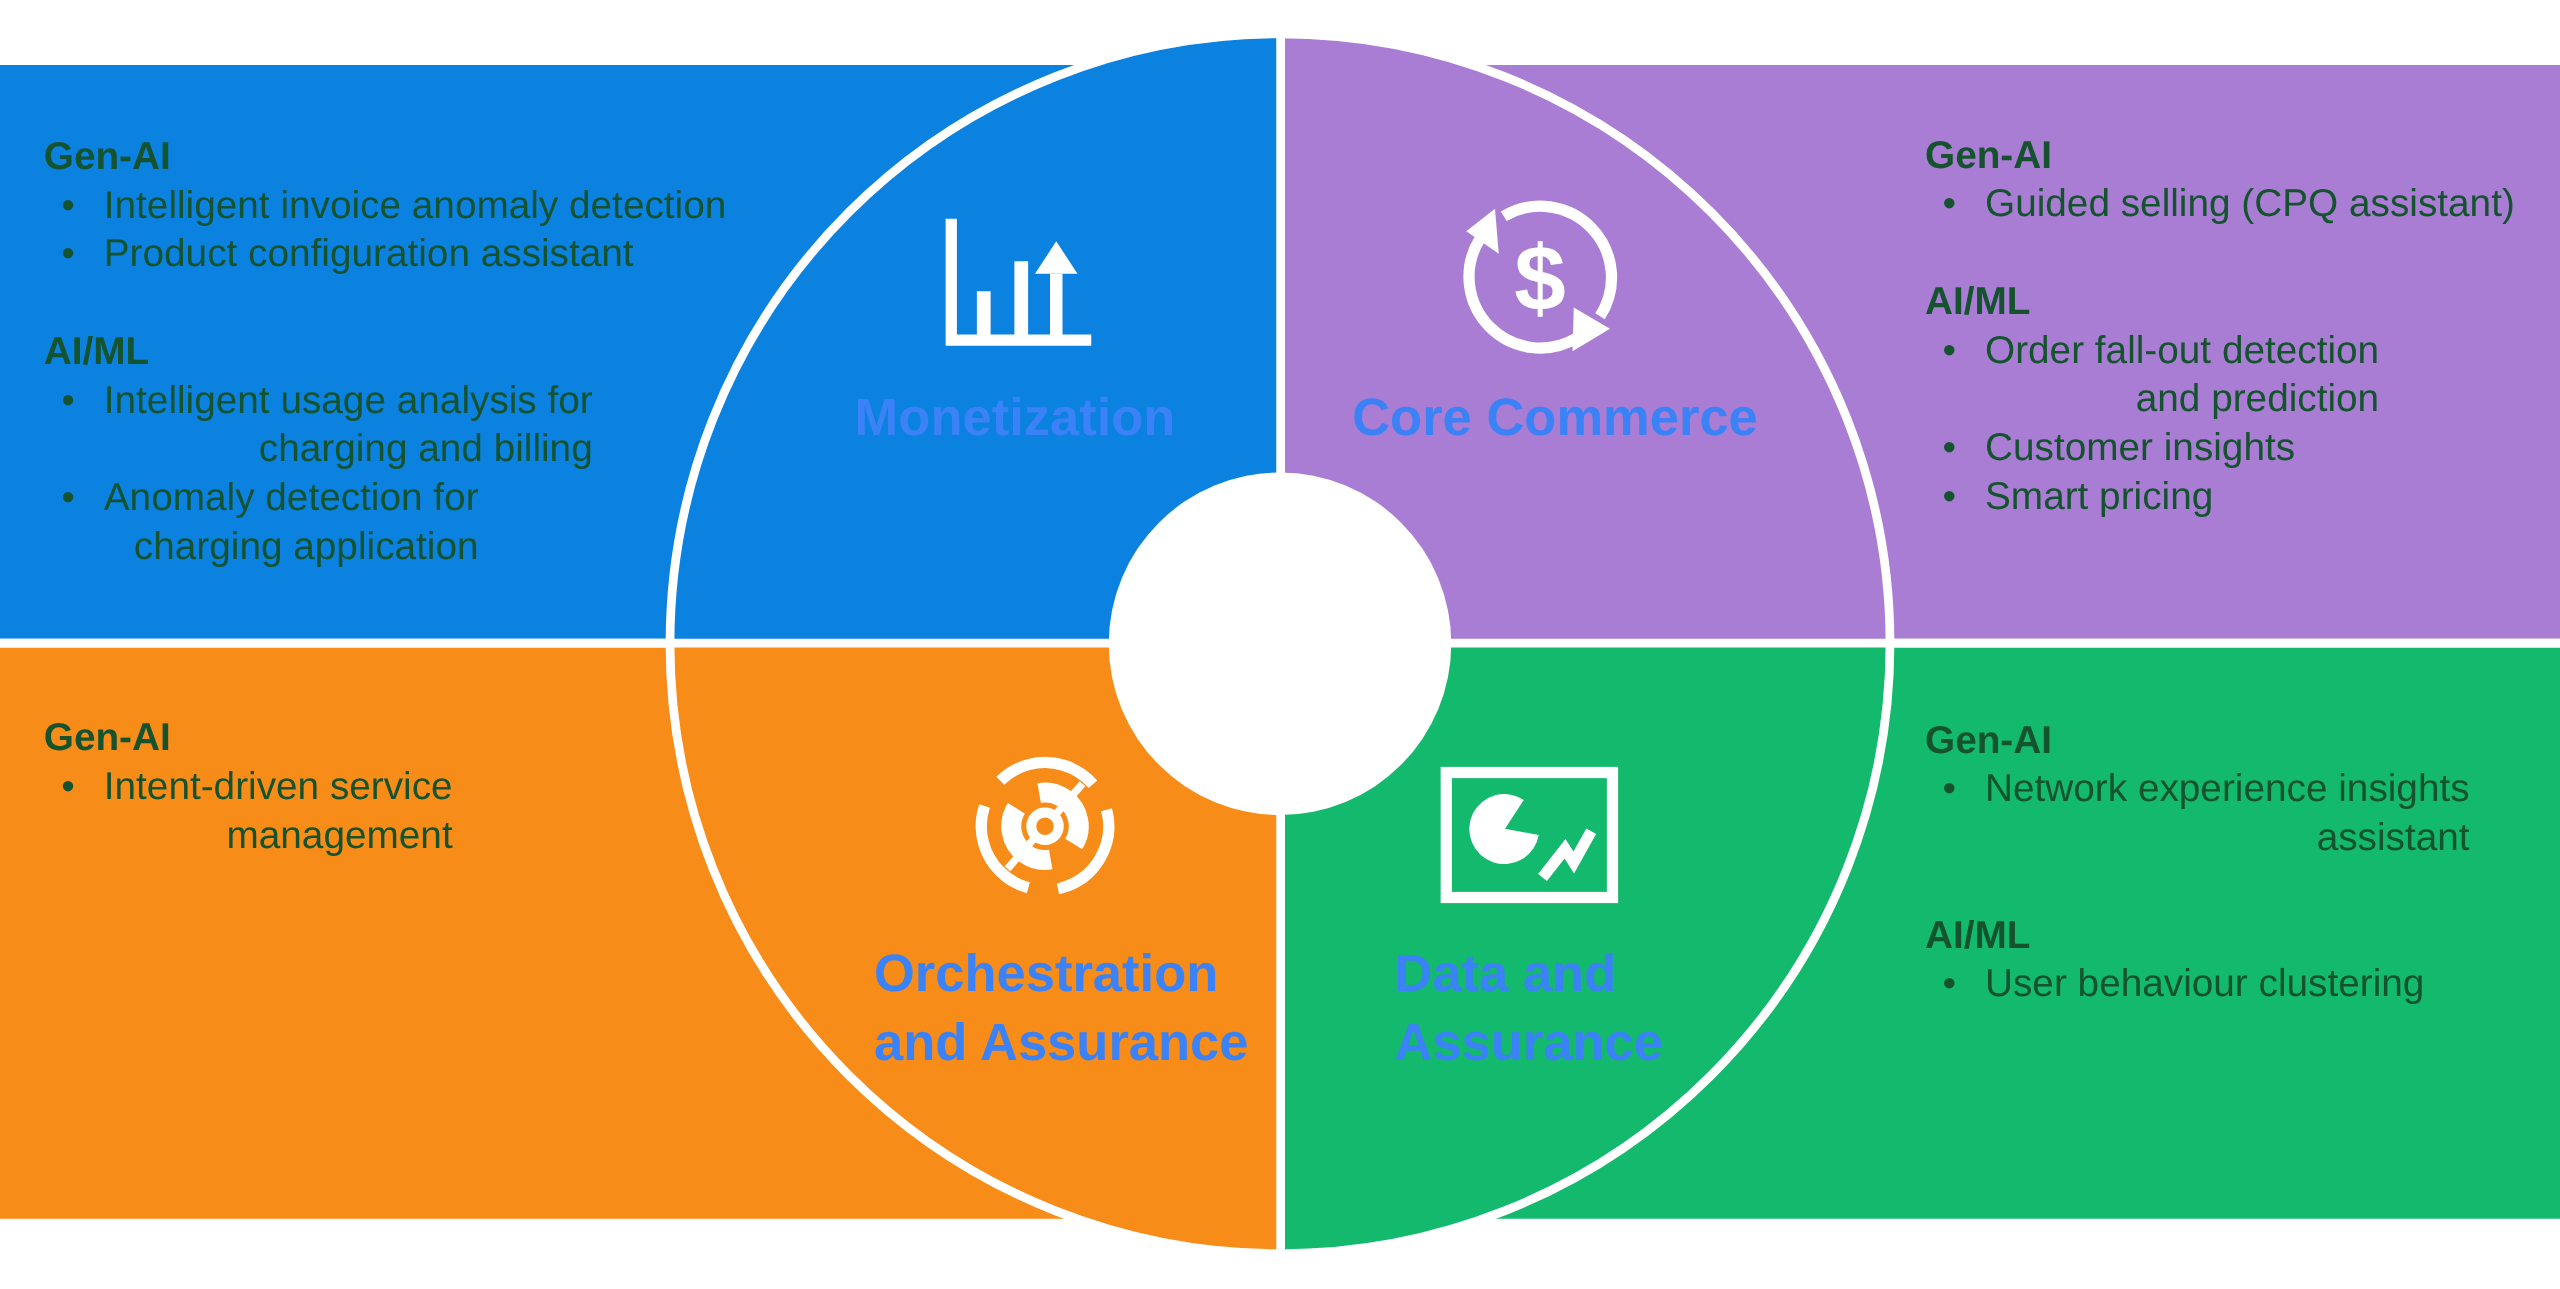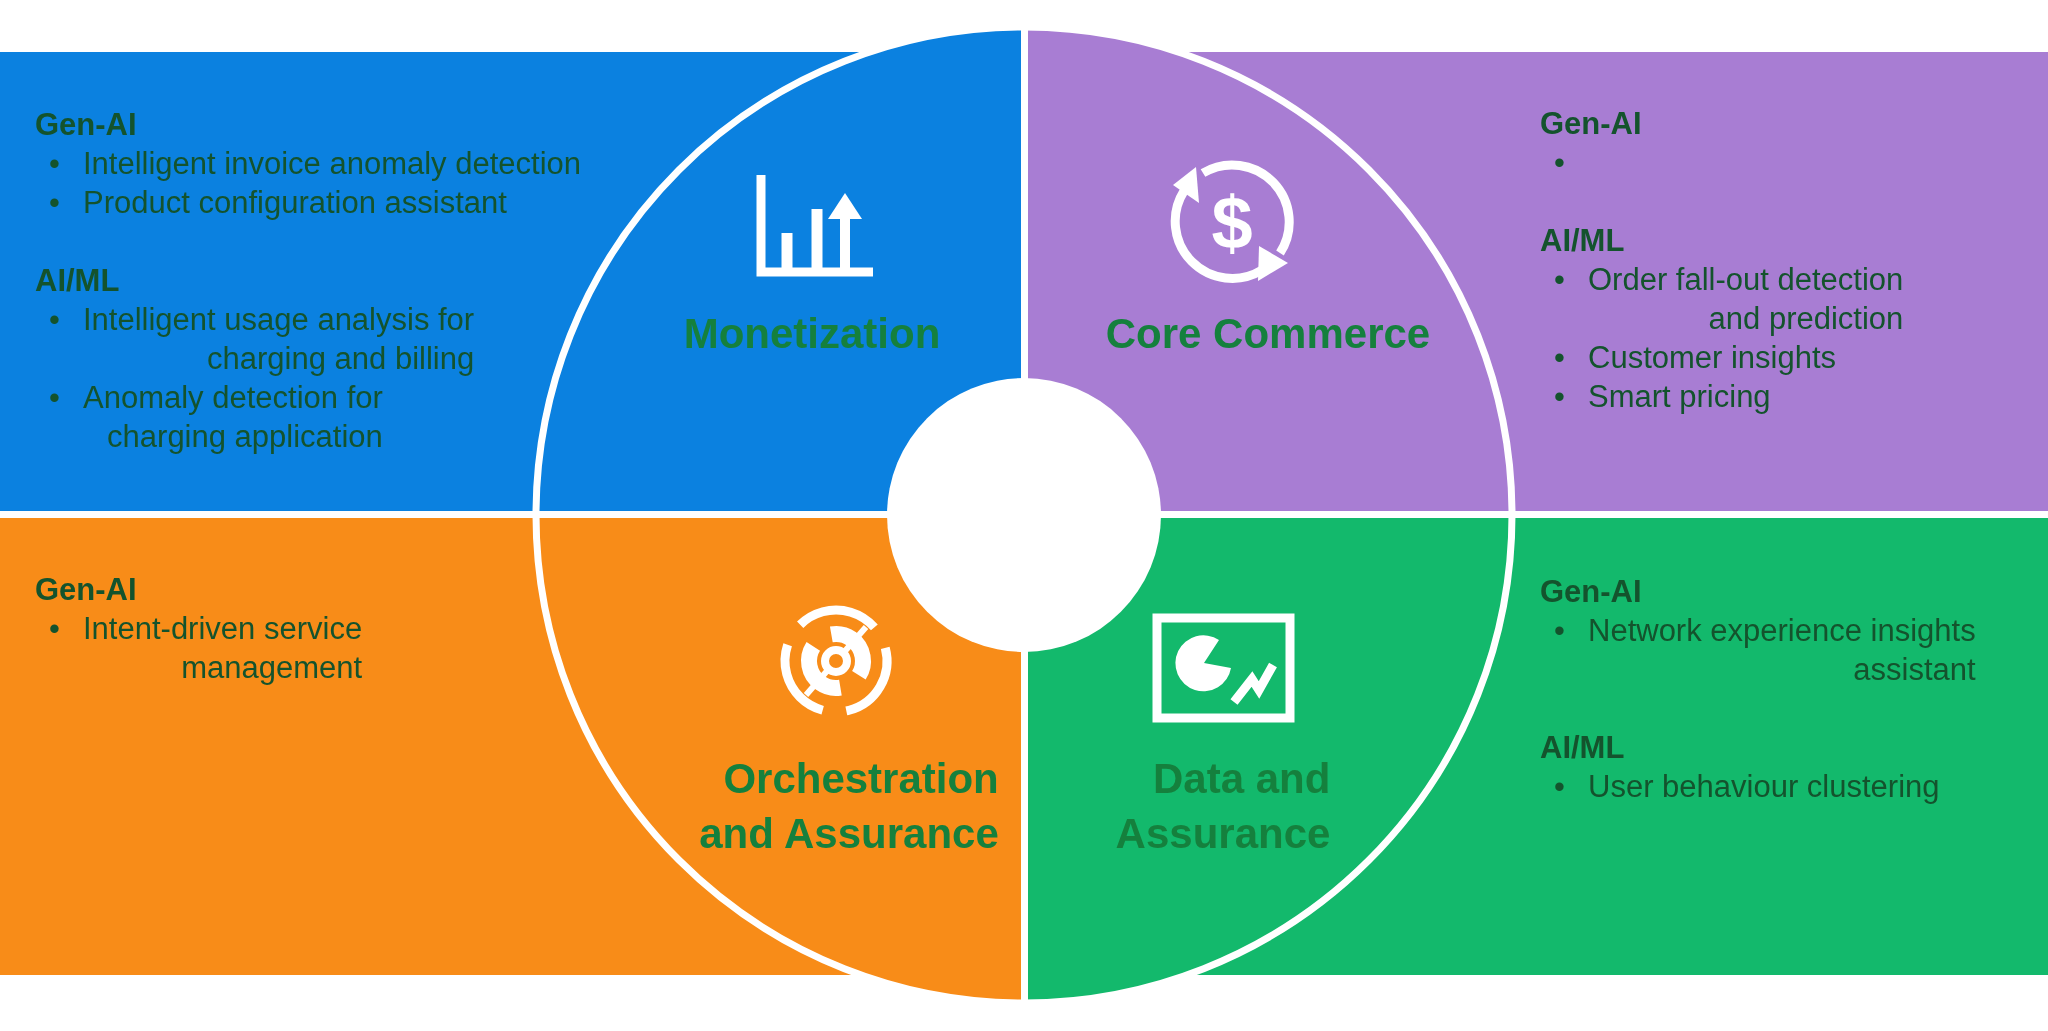--- a/index.html
+++ b/index.html
@@ -16,21 +16,21 @@
     position:absolute; color:#14532d;
     font:400 31px/39px "Liberation Sans", sans-serif;
   }
   .qh{font-weight:700;}
   .qi{display:flex;}
   .dot{flex:0 0 48px; padding-left:14px; box-sizing:border-box;}
   .qlines{display:block;text-align:right;}
   .ql{display:block; white-space:nowrap;}
   .sp{height:39px;}
   .qtitle{
-    position:absolute; transform:translateX(-50%); color:#15803d; text-align:right;
+    position:absolute; transform:translateX(-50%); color:#3b82f6; text-align:left;
     font:700 42px/55px "Liberation Sans", sans-serif;
   }
   .qtitle .tl{display:block; white-space:nowrap;}
   .center-label{
     position:absolute; left:1024px; top:515px; transform:translate(-50%,-50%);
     color:var(--dark); font:700 48px/56px "Liberation Sans", sans-serif;
     white-space:nowrap;
   }
 </style>
 </head>
@@ -120,20 +120,23 @@
     </div>
   </div>
   <div class="qtitle" style="left:812px; top:306px;">
     <span class="tl">Monetization</span>
   </div>
 
   <div class="qtext" style="left:1540px; top:104px;">
     <div class="qh">Gen-AI</div>
     <div class="qi">
       <span class="dot">•</span>
+      <span class="qlines">
+          <span class="ql">Guided selling (CPQ assistant)</span>
+        </span>
     </div>
     <div class="sp"></div>
     <div class="qh">AI/ML</div>
     <div class="qi">
       <span class="dot">•</span>
       <span class="qlines">
         <span class="ql">Order fall-out detection</span>
         <span class="ql">and prediction</span>
       </span>
     </div>
@@ -143,21 +146,21 @@
           <span class="ql">Customer insights</span>
         </span>
     </div>
     <div class="qi">
       <span class="dot">•</span>
       <span class="qlines">
           <span class="ql">Smart pricing</span>
         </span>
     </div>
   </div>
-  <div class="qtitle" style="left:1244px; top:306px;margin-left:24px;">
+  <div class="qtitle" style="left:1244px; top:306px;">
     <span class="tl">Core Commerce</span>
   </div>
 
   <div class="qtext" style="left:35px; top:570px;">
     <div class="qh">Gen-AI</div>
     <div class="qi">
       <span class="dot">•</span>
       <span class="qlines">
         <span class="ql">Intent-driven service</span>
         <span class="ql">management</span>

